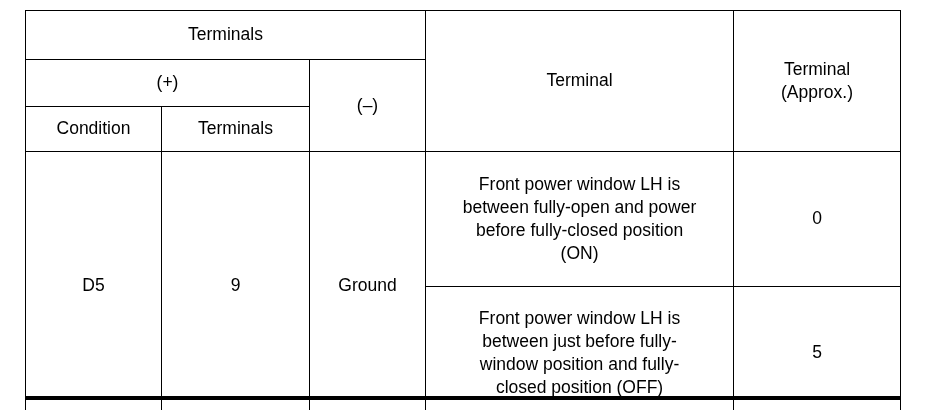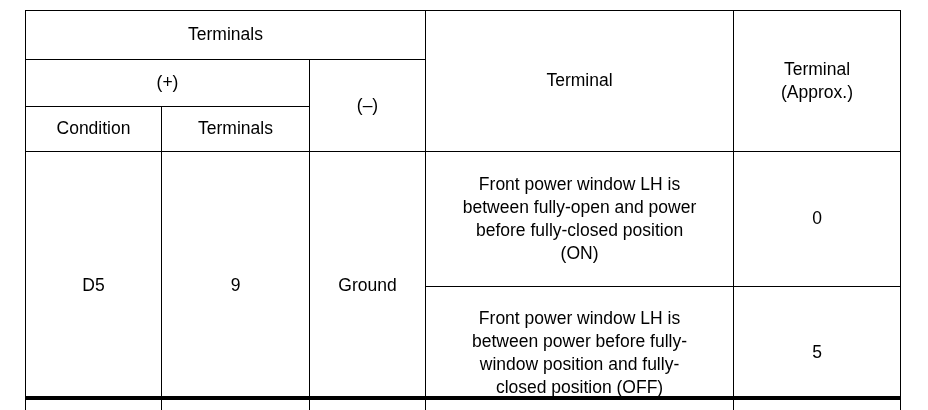--- a/index.html
+++ b/index.html
@@ -106,21 +106,21 @@
           <span class="cond-line">between fully-open and power</span>
           <span class="cond-line">before fully-closed position</span>
           <span class="cond-line">(ON)</span>
         </td>
         <td class="t-right">0</td>
       </tr>
 
       <tr>
         <td class="cell-text-left pad-v t-bottom h-cond2">
           <span class="cond-line">Front power window LH is</span>
-          <span class="cond-line">between power before fully-</span>
+          <span class="cond-line">between just before fully-</span>
           <span class="cond-line">window position and fully-</span>
           <span class="cond-line">closed position (OFF)</span>
         </td>
         <td class="t-right t-bottom">5</td>
       </tr>
 
     </tbody>
   </table>
 
   <div style="position:absolute;left:25px;top:396px;width:875px;height:4px;background:#000;"></div>

